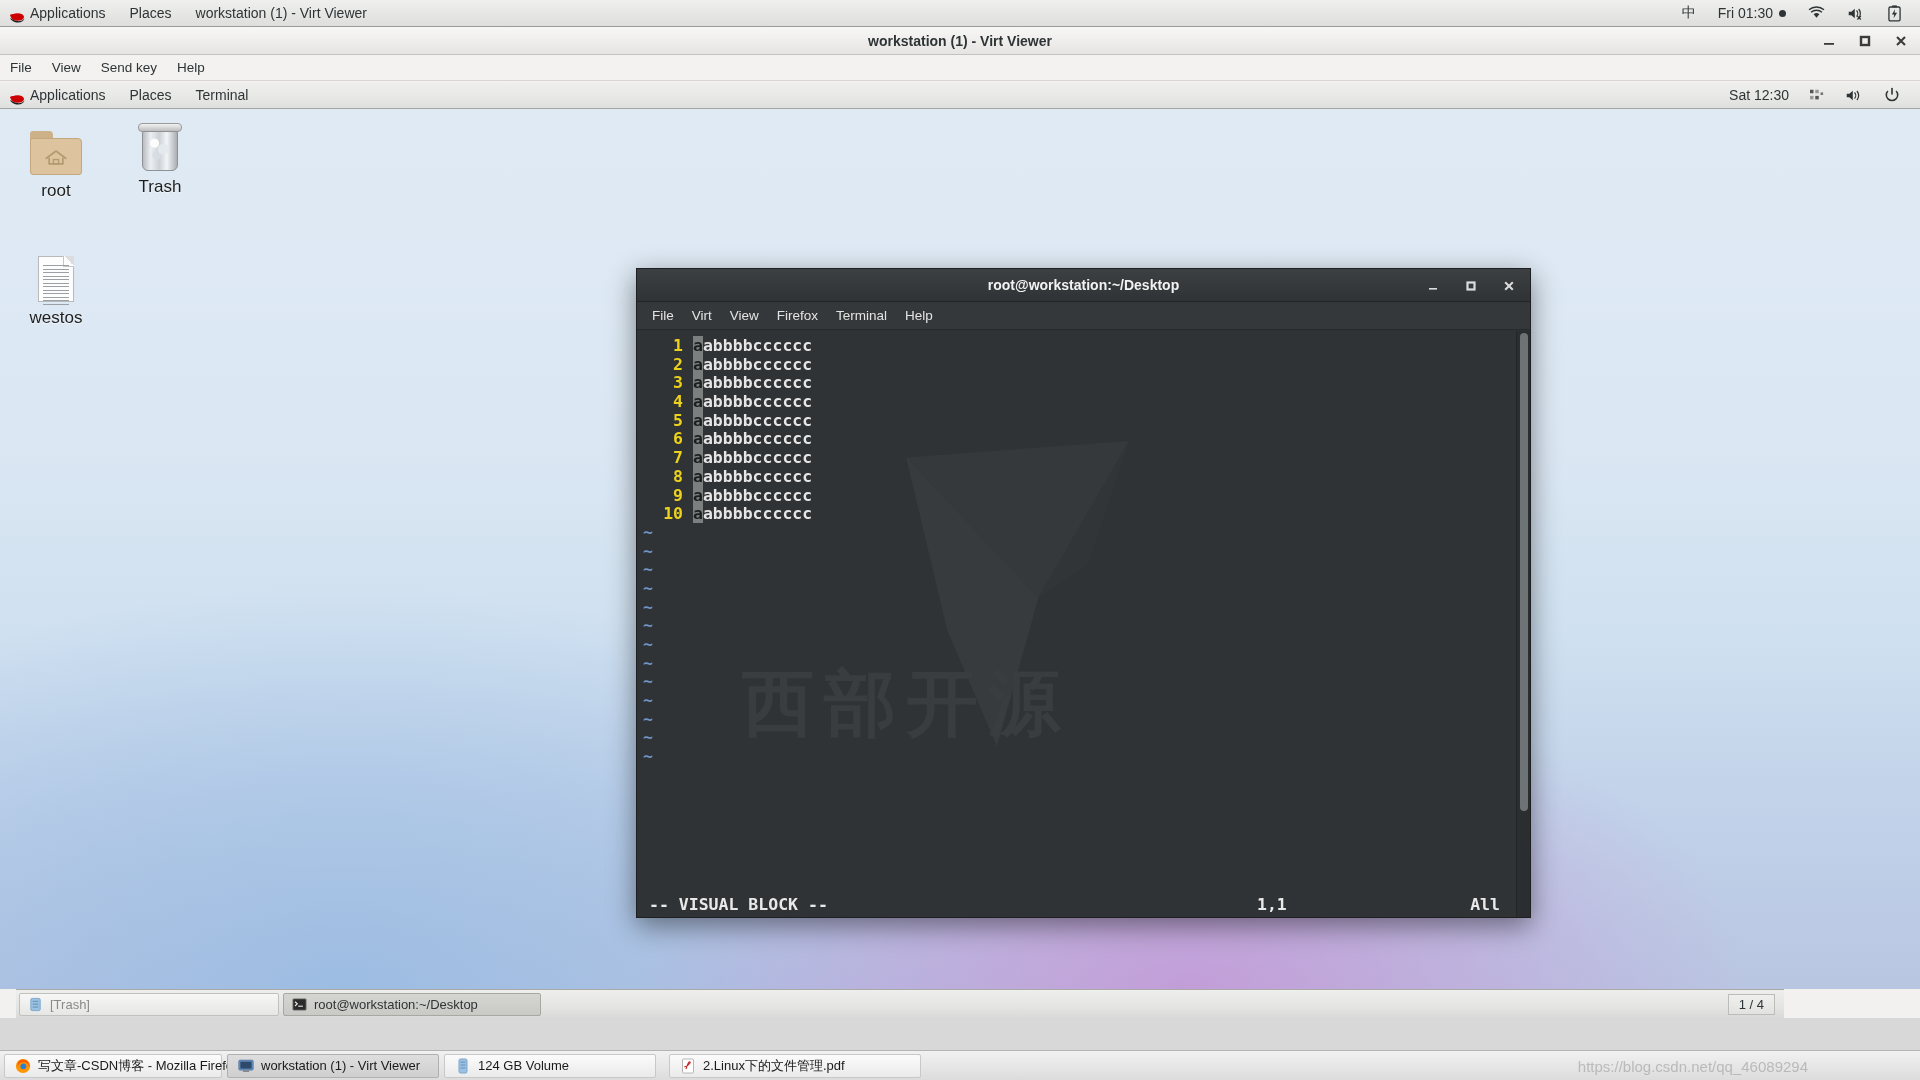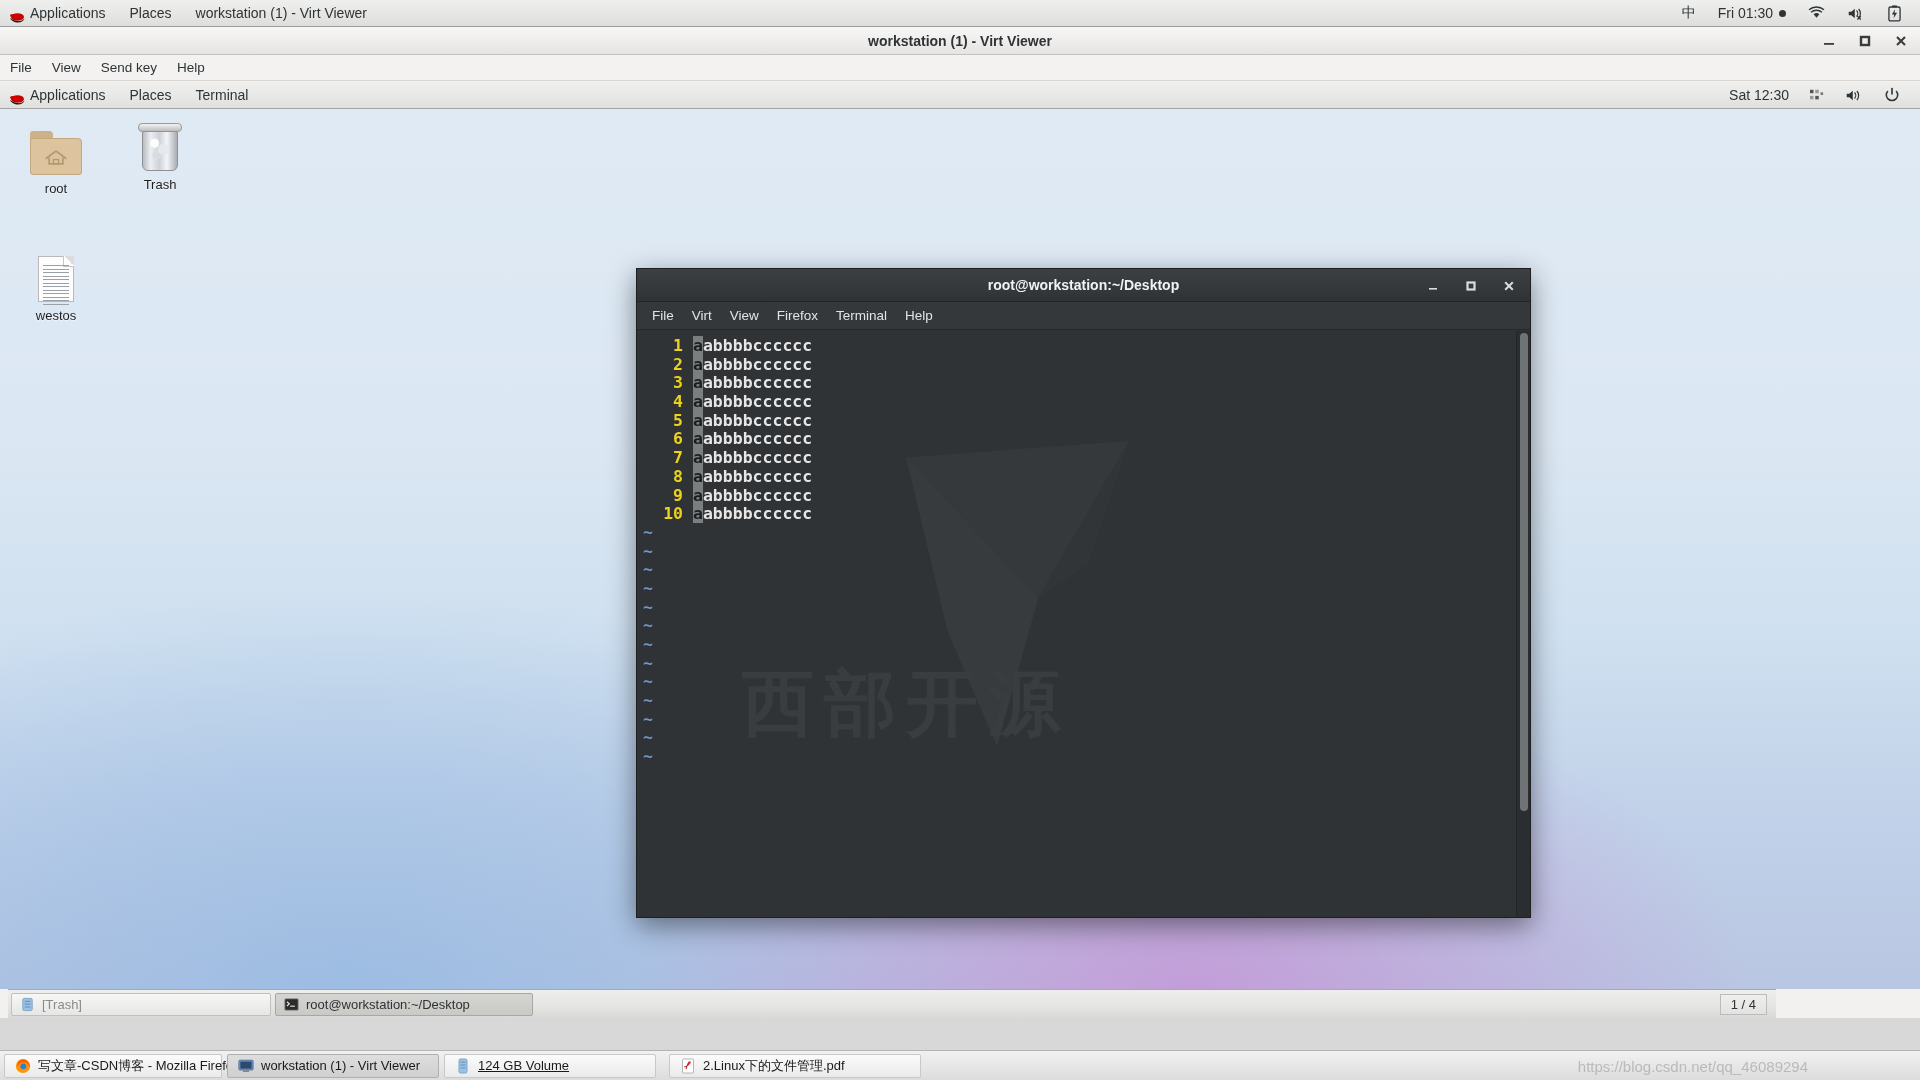--- a/index.html
+++ b/index.html
@@ -81,21 +81,21 @@
     position: absolute; left:0; top:27px; width:1920px; height: 880px;
     background:
       radial-gradient(ellipse 900px 500px at 62% 100%, rgba(196,150,214,0.85) 0%, rgba(196,150,214,0) 62%),
       radial-gradient(ellipse 1100px 620px at 18% 100%, rgba(150,186,226,0.80) 0%, rgba(150,186,226,0) 65%),
       linear-gradient(to bottom, #dfeaf4 0%, #dbe7f3 38%, #cfe0f0 60%, #c2d3ea 78%, #b9c6e2 100%);
   }
 
   
   .dicon { position: absolute; width: 96px; text-align:center; }
   .dicon .glyph { height: 58px; display:flex; align-items:flex-end; justify-content:center; }
-  .dicon .label { font-size: 13px; color: #1e1e1e; margin-top: 6px; text-shadow: 0 1px 1px rgba(255,255,255,.7); }
+  .dicon .label { font-size: 17px; color: #1e1e1e; margin-top: 6px; text-shadow: 0 1px 1px rgba(255,255,255,.7); }
 
   
   .folder { width: 52px; height: 44px; position: relative; }
   .folder .tab { position:absolute; left:0; top:0; width:23px; height:9px; background:#cdb188; border-radius:3px 4px 0 0; }
   .folder .body { position:absolute; left:0; top:7px; width:52px; height:37px; background:#ddc49e; border:1px solid #c3a77e; border-radius:2px 4px 3px 3px; }
   .folder .home { position:absolute; left:14px; top:18px; width:24px; height:16px; }
 
   
   .trashcan { width: 40px; height: 48px; position: relative; }
   .trashcan .lid { position:absolute; left:-2px; top:0px; width:44px; height:9px; background:linear-gradient(to bottom,#f2f2f2,#bdbdbd); border:1px solid #9a9a9a; border-radius:4px; }
@@ -175,21 +175,21 @@
   .vim-status .pos { position:absolute; left: 620px; }
   .vim-status .scroll { position:absolute; right: 16px; }
   .term-scrollbar {
     position:absolute; right:0; top: 62px; bottom: 0; width: 14px;
     background:#2b2e30; border-left:1px solid #232628;
   }
   .term-scrollbar .thumb { position:absolute; left:3px; top:2px; width:8px; height:478px; background:#6e7376; border-radius:4px; }
 
   
   .guest-taskbar {
-    position:absolute; left:8px; bottom:0; width:1768px; height: 29px;
+    position:absolute; left:16px; bottom:0; width:1768px; height: 29px;
     background: linear-gradient(to bottom, #eeeeec 0%, #e4e4e2 60%, #d9d9d7 100%);
     border-top: 1px solid #a9a9a7;
     display:flex; align-items:center; padding: 0 3px;
   }
   .tb-item {
     height: 23px; display:flex; align-items:center; gap:7px;
     padding: 0 8px; margin-right: 4px; font-size: 13px; color:#2e3436;
     border: 1px solid #c0c0bd; border-radius: 2px;
     background: linear-gradient(to bottom, #f7f7f6, #e6e6e4);
     width: 260px; overflow:hidden; white-space:nowrap;
@@ -476,20 +476,25 @@
                 <div class="tilde">~</div>
                 <div class="tilde">~</div>
                 <div class="tilde">~</div>
                 <div class="tilde">~</div>
                 <div class="tilde">~</div>
                 <div class="tilde">~</div>
                 <div class="tilde">~</div>
               </div>
           </div>
 
+          <div class="vim-status">
+            <span class="mode">-- VISUAL BLOCK --</span>
+            <span class="pos">1,1</span>
+            <span class="scroll">All</span>
+          </div>
         </div>
 
         <div class="term-scrollbar">
           <div class="thumb"></div>
         </div>
       </div>
     </div>
 
     <div class="guest-taskbar">
       <div class="tb-item dim">
@@ -535,21 +540,21 @@
   <div class="htb-item active" style="width:212px;">
     <span class="mini-icon">
       <svg width="16" height="16" viewBox="0 0 18 18">
         <rect x="1" y="2.5" width="16" height="11" rx="1.2" fill="#6d9bd1" stroke="#4a6f9c"></rect>
         <rect x="2.6" y="4" width="12.8" height="8" fill="#2e4a6b"></rect>
         <rect x="5.5" y="14" width="7" height="1.6" fill="#7b7b7b"></rect>
       </svg>
     </span>
     <span>workstation (1) - Virt Viewer</span>
   </div>
-  <div class="htb-item" style="width:212px;text-decoration:underline;">
+  <div class="htb-item" style="width:212px;">
     <span class="mini-icon">
       <svg width="16" height="16" viewBox="0 0 16 16">
         <rect x="4" y="1" width="8" height="14" rx="1.5" fill="#9cc2e3" stroke="#7aa5cb"></rect>
         <rect x="5.6" y="3.5" width="4.8" height="1.3" fill="#6f9bc2"></rect>
         <rect x="5.6" y="6.4" width="4.8" height="1.3" fill="#6f9bc2"></rect>
         <rect x="5.6" y="9.3" width="4.8" height="1.3" fill="#6f9bc2"></rect>
       </svg>
     </span>
     <span>124 GB Volume</span>
   </div>

